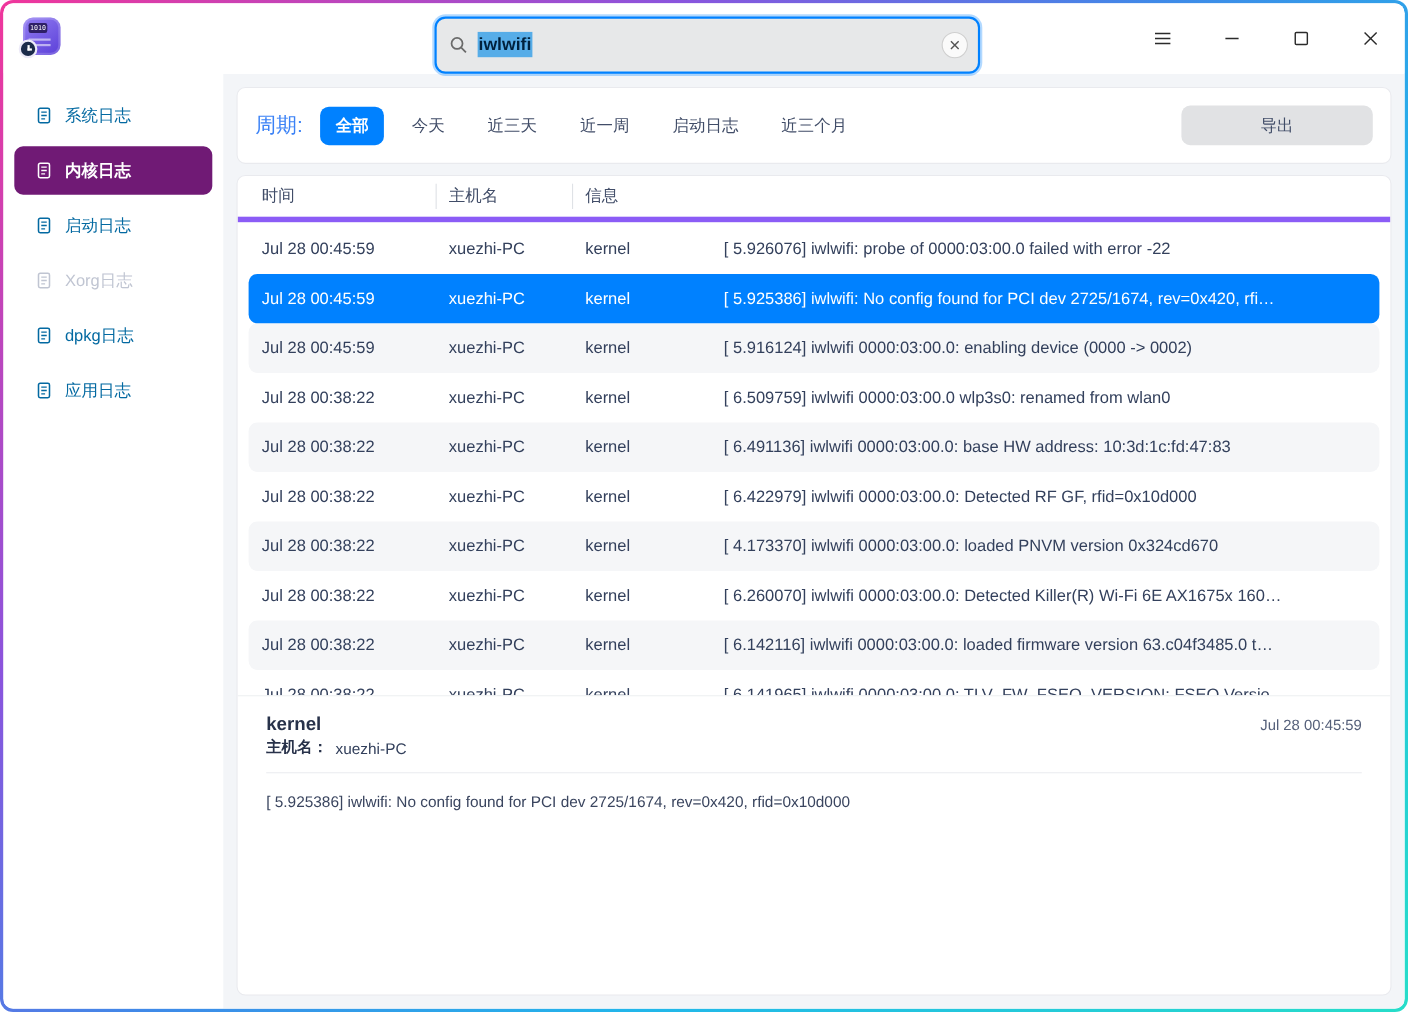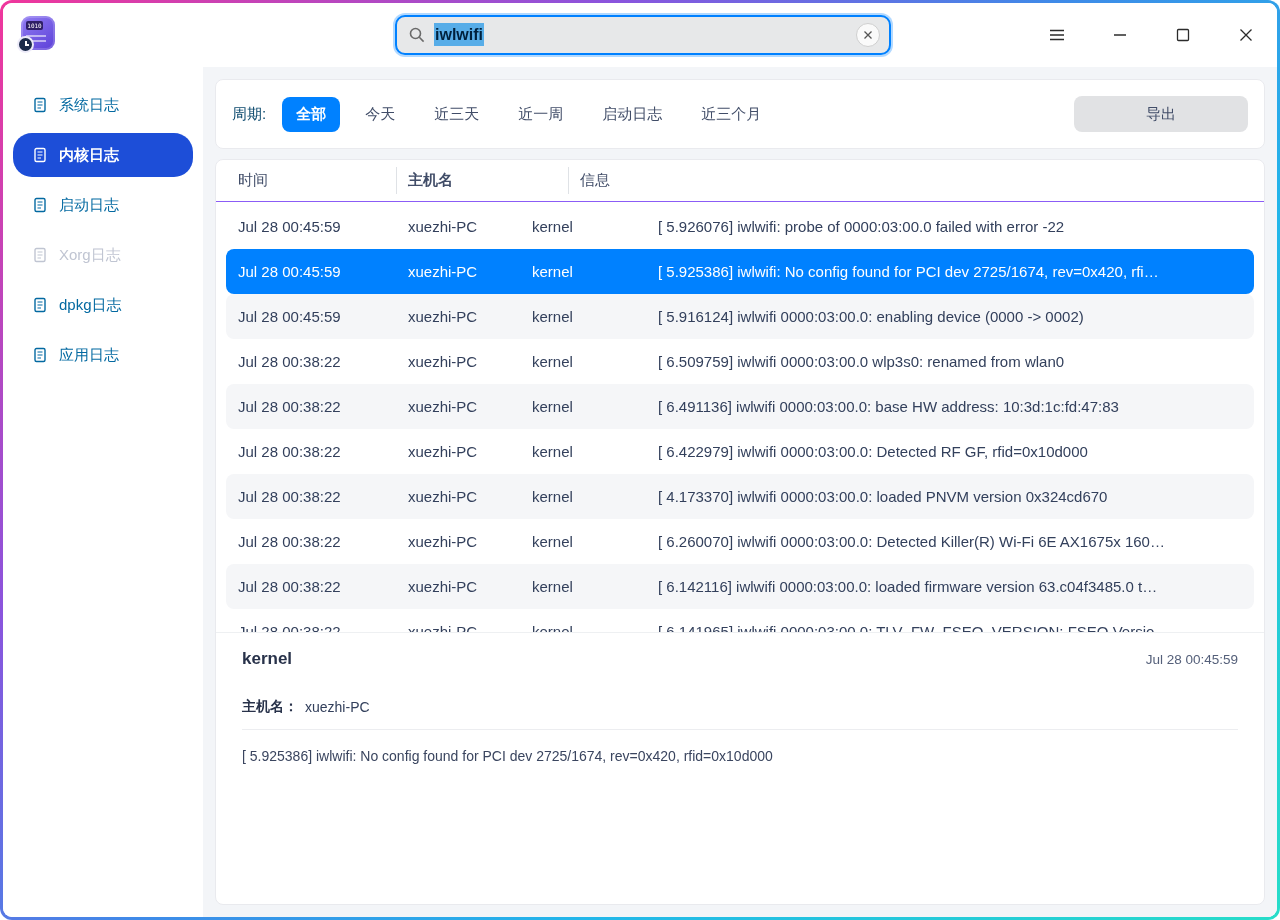--- a/index.html
+++ b/index.html
@@ -15,73 +15,73 @@
     background:linear-gradient(145deg,#927df2,#5b3fd8);box-shadow:inset 0 0 0 2px rgba(255,255,255,.18);}
   .logo-chip{position:absolute;left:5px;top:5px;width:17px;height:9px;background:#2e1f66;border-radius:2px;
     color:#fff;font-size:6px;line-height:9px;text-align:center;font-family:"DejaVu Sans Mono",monospace;}
   .logo-lines{position:absolute;left:5px;top:19px;width:20px;height:2px;background:rgba(255,255,255,.55);
     box-shadow:0 5px 0 rgba(255,255,255,.55);}
   .logo-clock{position:absolute;left:0;bottom:1px;width:17px;height:17px;border-radius:50%;
     background:#1b2b4a;border:2px solid #eceaf8;}
   .logo-clock::before{content:"";position:absolute;left:6px;top:2.5px;width:1.5px;height:5px;background:#fff;}
   .logo-clock::after{content:"";position:absolute;left:6px;top:6px;width:4px;height:1.5px;background:#fff;}
 
-  .searchbox{position:absolute;left:392px;top:12px;width:496px;height:40px;border-radius:10px;
+  .searchbox{position:absolute;left:392px;top:12px;width:496px;height:52px;border-radius:10px;
     background:#e7e8e9;border:2px solid #0081ff;box-shadow:0 0 0 2px rgba(0,130,255,.30);
     display:flex;align-items:center;padding:0 9px 0 11px;gap:8px;}
   .search-text{flex:1;font-size:16px;font-weight:600;color:#0c2238;line-height:36px;overflow:hidden;white-space:nowrap;}
   .search-text .sel{background:#57ade8;color:#00213d;padding:3px 1px;}
   .clear-btn{width:24px;height:24px;border-radius:50%;background:#fafafa;border:1px solid #cfcfcf;
     display:flex;align-items:center;justify-content:center;cursor:pointer;}
 
   .win-controls{position:absolute;right:14px;top:0;height:64px;display:flex;align-items:center;gap:29px;}
   .win-btn{width:34px;height:34px;display:flex;align-items:center;justify-content:center;cursor:pointer;}
 
   
   .body-row{flex:1;display:flex;overflow:hidden;}
   .sidebar{flex:0 0 200px;background:#fff;padding:16px 10px 0;}
   .side-item{height:44px;margin-bottom:6px;border-radius:8px;display:flex;align-items:center;
     padding-left:19px;gap:11px;font-size:15px;color:#0369a1;cursor:pointer;}
-  .side-item.selected{background:#1d4ed8;color:#fff;font-weight:600;border-radius:19px;}
+  .side-item.selected{background:#701a75;color:#fff;font-weight:600;}
   .side-item.disabled{color:#c0c5d2;cursor:default;}
   .side-icon{display:flex;align-items:center;}
 
   .main{flex:1;background:#f3f5f8;padding:12px;display:flex;flex-direction:column;gap:10px;overflow:hidden;}
   .card{background:#fff;border:1px solid #e9eaee;border-radius:8px;}
 
   
   .filter-card{flex:0 0 70px;display:flex;align-items:center;padding:0 16px;}
-  .period-label{font-size:15px;color:#0c4a6e;margin-right:16px;}
+  .period-label{font-size:19px;color:#3b82f6;margin-right:16px;}
   .filter-opt{font-size:15px;color:#414d68;padding:8px 14px;margin-right:11px;border-radius:8px;cursor:pointer;white-space:nowrap;}
   .filter-opt.selected{background:#0081ff;color:#ffffff;font-weight:bold;}
   .export-btn{margin-left:auto;width:174px;height:36px;border-radius:8px;background:#e1e2e4;
     display:flex;align-items:center;justify-content:center;font-size:15px;color:#414d68;cursor:pointer;}
 
   
   .table-card{flex:1;display:flex;flex-direction:column;overflow:hidden;}
-  .thead{flex:0 0 42px;display:flex;align-items:center;padding:0 10px;border-bottom:1px solid #8b5cf6;}
+  .thead{flex:0 0 42px;display:flex;align-items:center;padding:0 10px;border-bottom:5px solid #8b5cf6;}
   .th{font-size:15px;color:#414d68;font-weight:500;padding-left:12px;position:relative;height:100%;
     display:flex;align-items:center;}
   .th:not(:first-child)::before{content:"";position:absolute;left:0;top:7px;bottom:7px;width:1px;background:#dfe2e6;}
-  .th-time{width:170px;flex:none;}.th-host{width:124px;flex:none;font-weight:bold;}.th-proc{width:126px;flex:none;}.th-msg{flex:1;margin-left:48px;}
+  .th-time{width:170px;flex:none;}.th-host{width:124px;flex:none;}.th-proc{width:126px;flex:none;}.th-msg{flex:1;}
   .tbody{flex:0 0 430px;overflow:hidden;padding:2px 10px 0;}
   .trow{height:45px;display:flex;align-items:center;border-radius:8px;cursor:pointer;}
   .trow.alt{background:#f5f6f8;}
   .trow.selected{background:#0081ff;}
   .td{font-size:15px;color:#33405c;padding-left:12px;white-space:nowrap;overflow:hidden;}
   .trow.selected .td{color:#fff;}
   .td-time{width:170px;flex:none;}.td-host{width:124px;flex:none;}.td-proc{width:126px;flex:none;}
   .td-msg{flex:1;padding-right:10px;}
 
   
   .detail{flex:1;border-top:1px solid #eef0f2;padding:16px 26px 0;overflow:hidden;}
   .detail-head{display:flex;align-items:baseline;}
   .detail-title{font-size:17px;font-weight:700;color:#28324a;}
   .detail-time{margin-left:auto;font-size:13.5px;color:#55607a;}
-  .detail-host{margin-top:29px;font-size:14px;color:#33405c;display:flex;align-items:center;}
+  .detail-host{margin-top:2px;font-size:14px;color:#33405c;display:flex;align-items:center;}
   .detail-host .lbl{font-weight:600;color:#28324a;margin-right:7px;}
   .detail-divider{height:1px;background:#ecedf0;margin:13px 0 16px;}
   .detail-msg{font-size:14px;color:#3a455f;line-height:1.5;}
 </style>
 </head>
 <body>
 
 <div class="frame">
   <div class="window">
 

